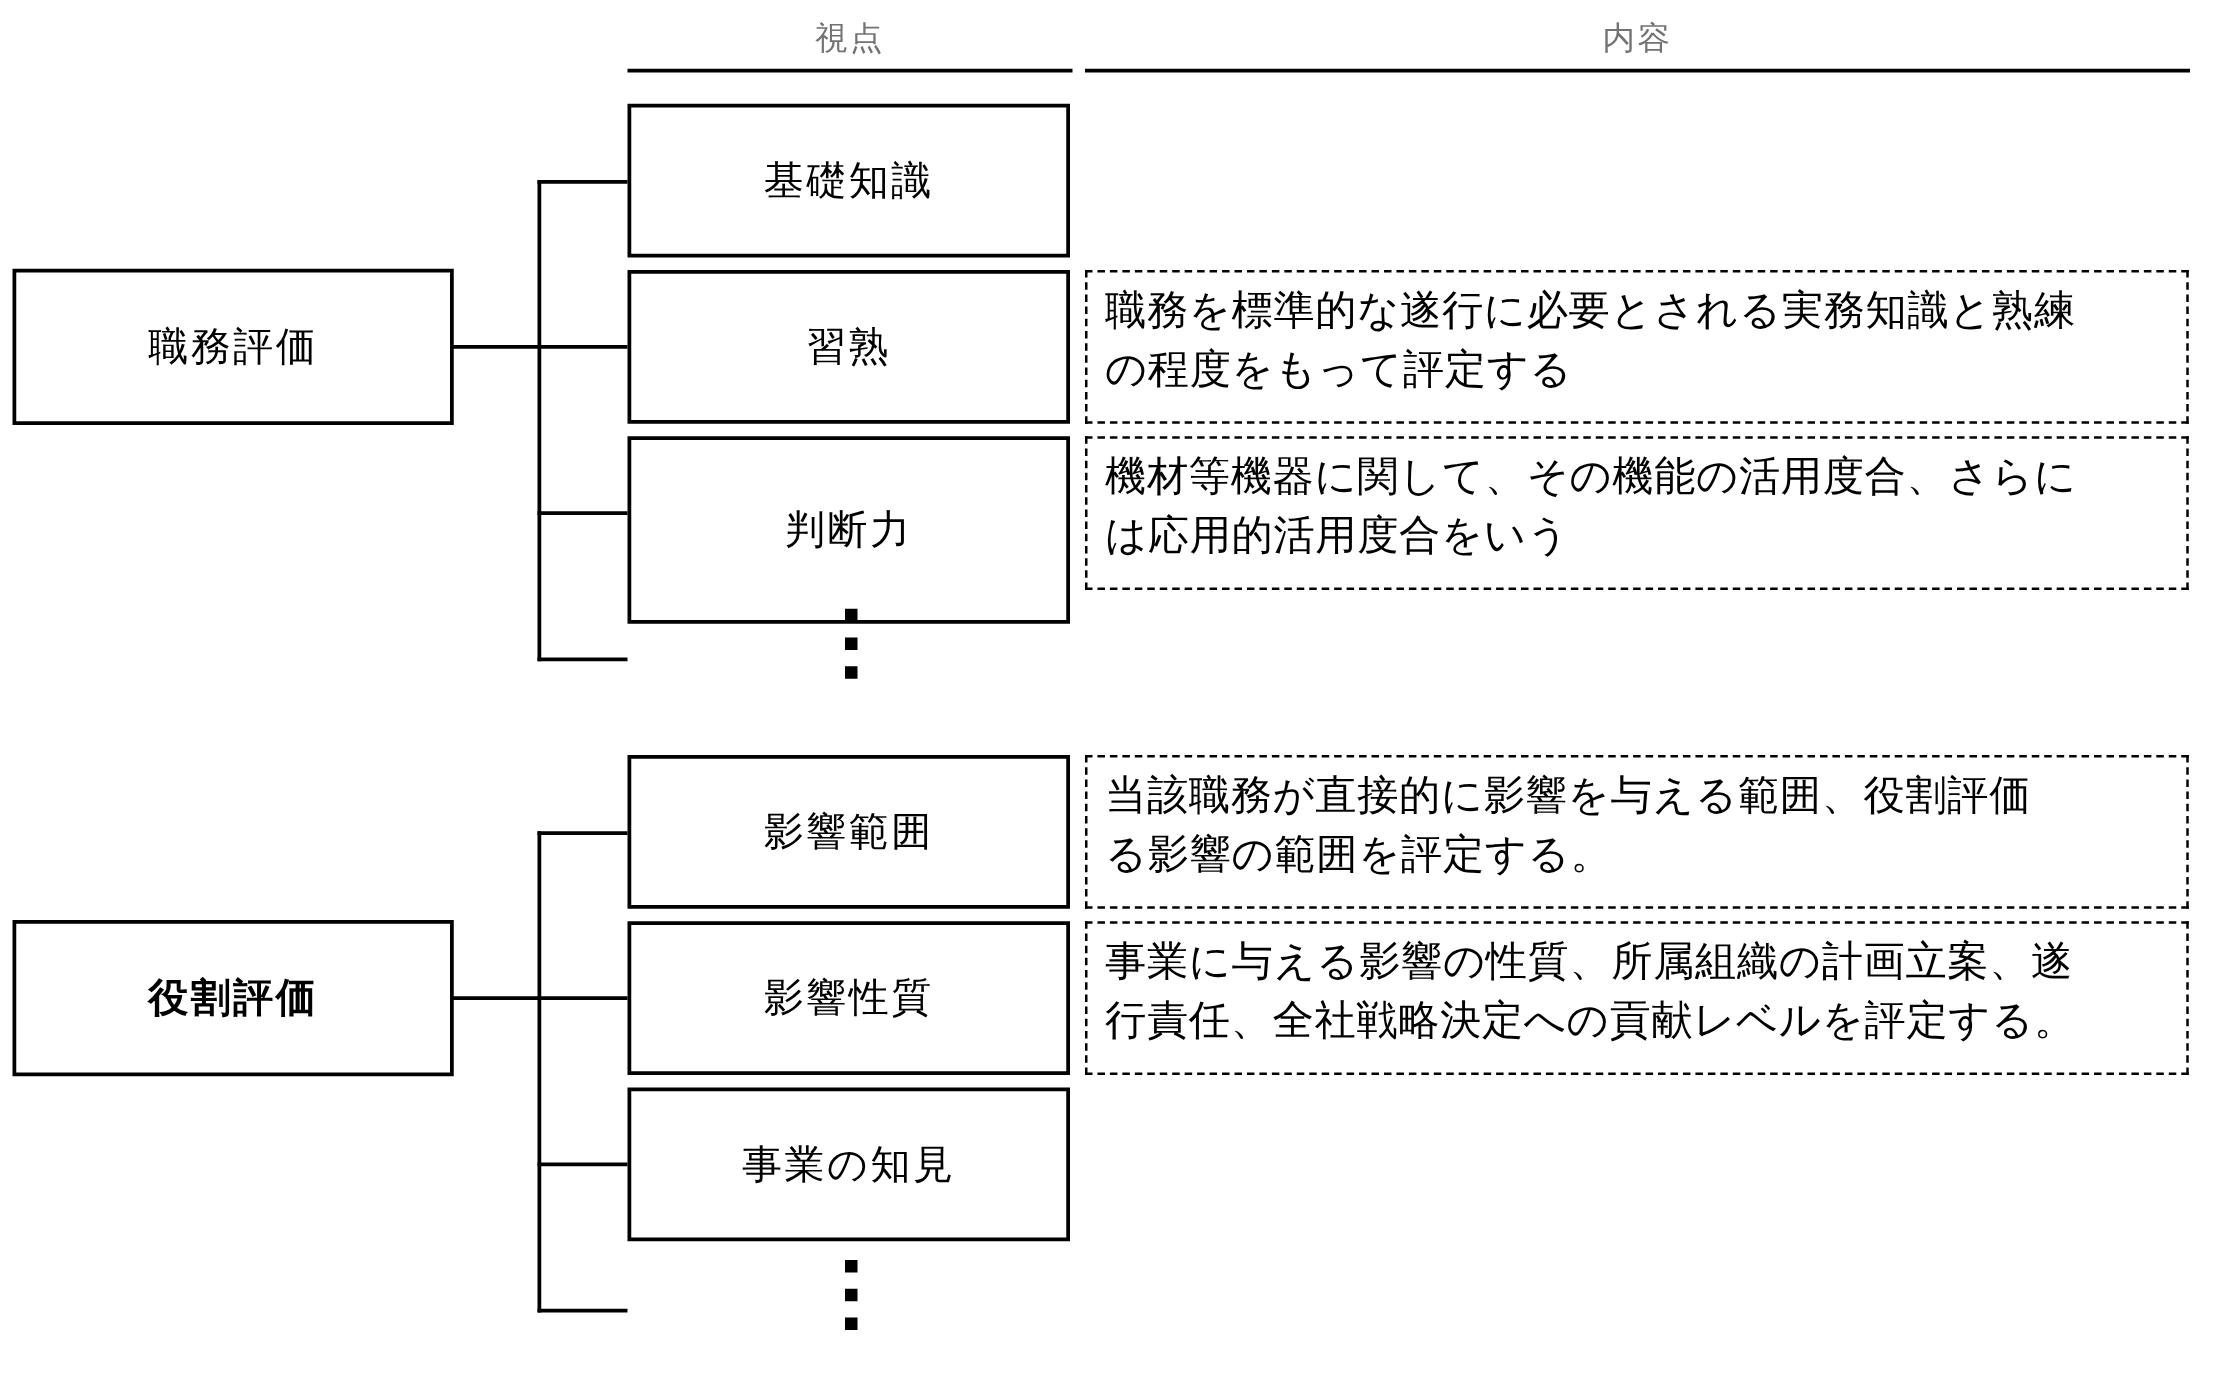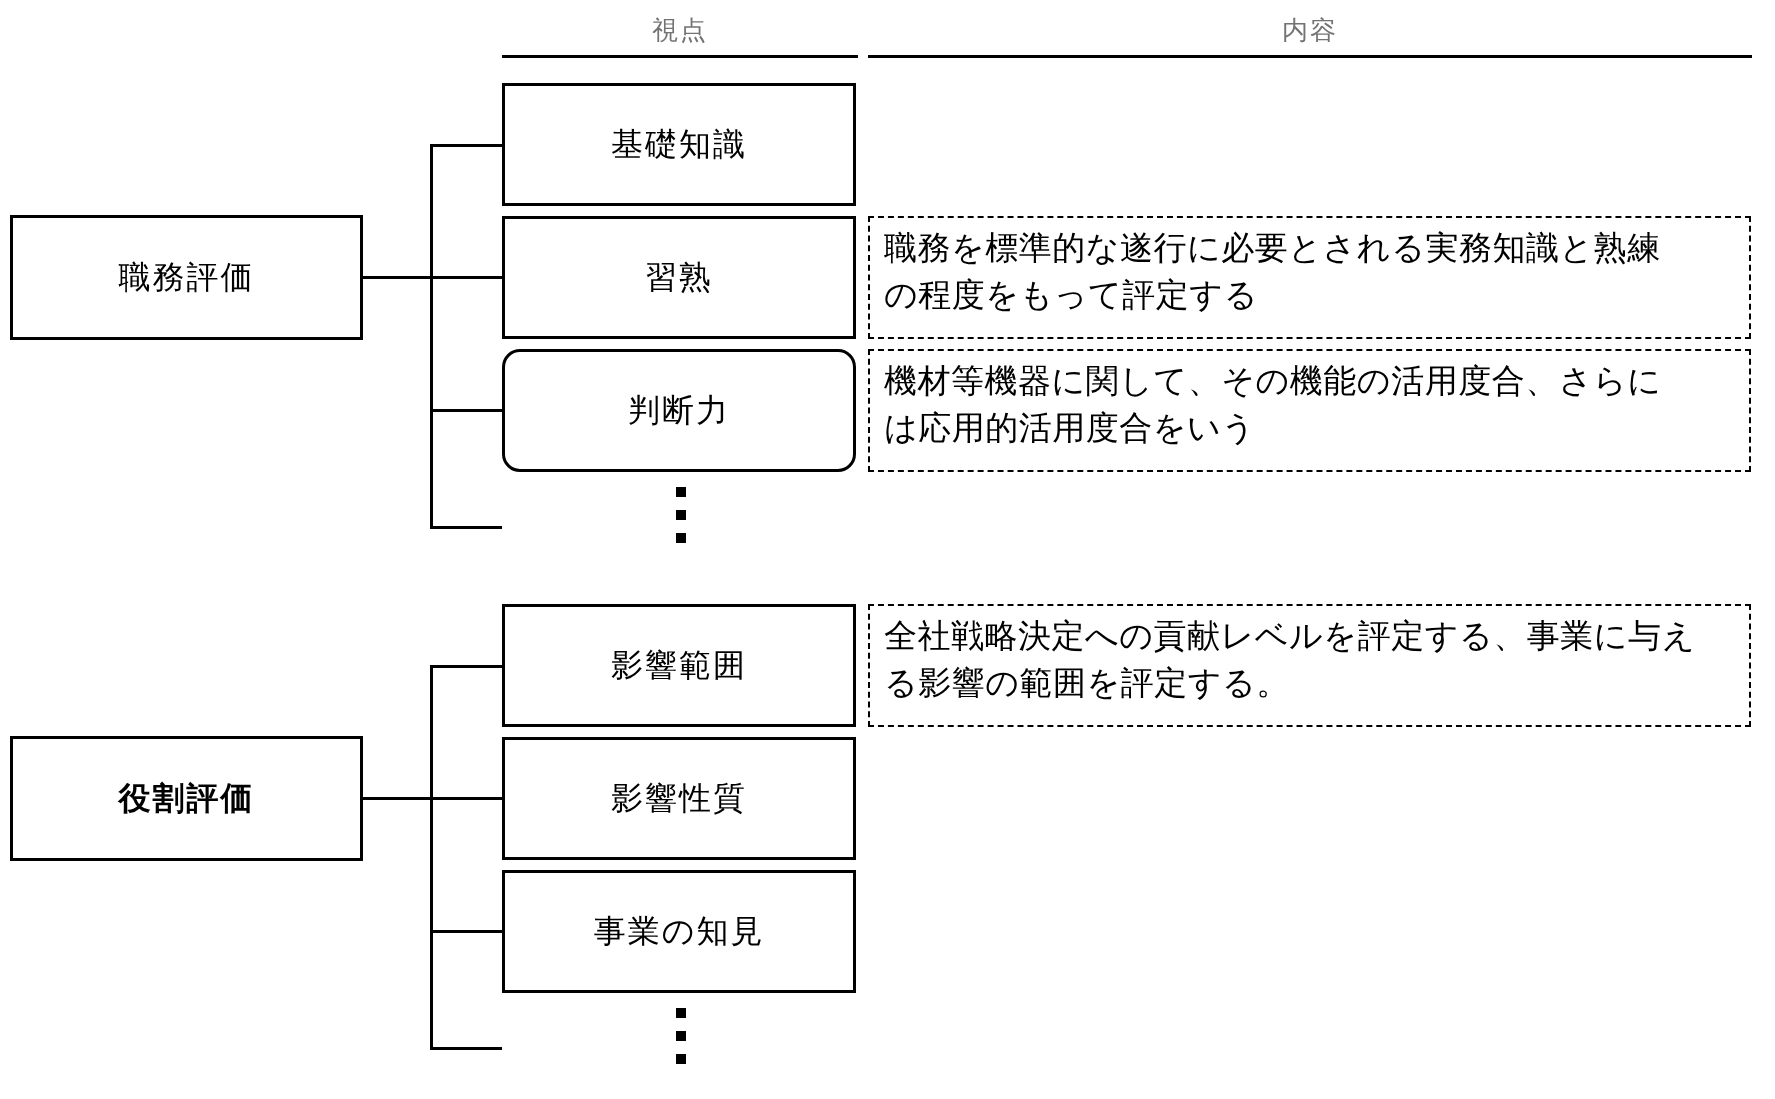--- a/index.html
+++ b/index.html
@@ -89,21 +89,21 @@
   <div class="solid-box" style="left:10px; top:215px; width:353px; height:125px;">職務評価</div>
 
   <div class="vline" style="left:430px; top:144px; width:3px; height:385px;"></div>
   <div class="hline" style="left:430px; top:144px; width:74px; height:3px;"></div>
   <div class="hline" style="left:361px; top:276px; width:143px; height:3px;"></div>
   <div class="hline" style="left:430px; top:409px; width:74px; height:3px;"></div>
   <div class="hline" style="left:430px; top:526px; width:72px; height:3px;"></div>
 
   <div class="solid-box" style="left:502px; top:83px; width:354px; height:123px;">基礎知識</div>
   <div class="solid-box" style="left:502px; top:216px; width:354px; height:123px;">習熟</div>
-  <div class="solid-box" style="left:502px; top:349px; width:354px; height:123px;border-radius:18px;">判断力</div>
+  <div class="solid-box" style="left:502px; top:349px; width:354px; height:150px;">判断力</div>
 
   <div class="dashed-box" style="left:868px; top:216px; width:883px; height:123px;">職務を標準的な遂行に必要とされる実務知識と熟練
 の程度をもって評定する</div>
   <div class="dashed-box" style="left:868px; top:349px; width:883px; height:123px;">機材等機器に関して、その機能の活用度合、さらに
 は応用的活用度合をいう</div>
 
   <div class="dots" style="left:676px; top:487px;">
     <div class="dot"></div>
     <div class="dot"></div>
     <div class="dot"></div>
@@ -114,22 +114,24 @@
   <div class="vline" style="left:430px; top:665px; width:3px; height:385px;"></div>
   <div class="hline" style="left:430px; top:665px; width:74px; height:3px;"></div>
   <div class="hline" style="left:361px; top:797px; width:143px; height:3px;"></div>
   <div class="hline" style="left:430px; top:930px; width:74px; height:3px;"></div>
   <div class="hline" style="left:430px; top:1047px; width:72px; height:3px;"></div>
 
   <div class="solid-box" style="left:502px; top:604px; width:354px; height:123px;">影響範囲</div>
   <div class="solid-box" style="left:502px; top:737px; width:354px; height:123px;">影響性質</div>
   <div class="solid-box" style="left:502px; top:870px; width:354px; height:123px;">事業の知見</div>
 
-  <div class="dashed-box" style="left:868px; top:604px; width:883px; height:123px;">全社戦略決定への貢献レベルを評定する、事業に与え
+  <div class="dashed-box" style="left:868px; top:604px; width:883px; height:123px;">当該職務が直接的に影響を与える範囲、役割評価
 る影響の範囲を評定する。</div>
+  <div class="dashed-box" style="left:868px; top:737px; width:883px; height:123px;">事業に与える影響の性質、所属組織の計画立案、遂
+行責任、全社戦略決定への貢献レベルを評定する。</div>
 
   <div class="dots" style="left:676px; top:1008px;">
     <div class="dot"></div>
     <div class="dot"></div>
     <div class="dot"></div>
   </div>
 
 </div>
 
 </body></html>

